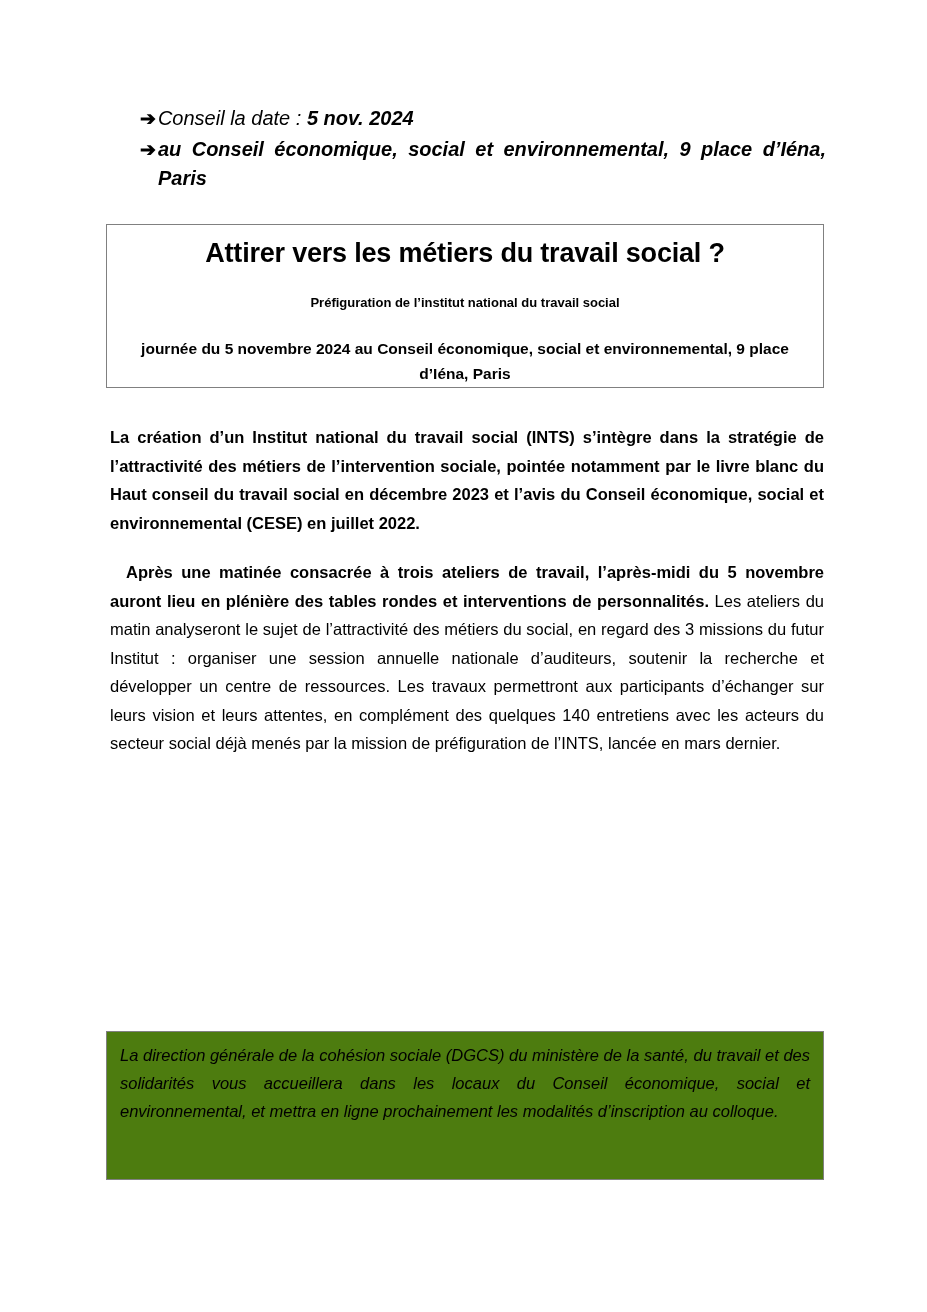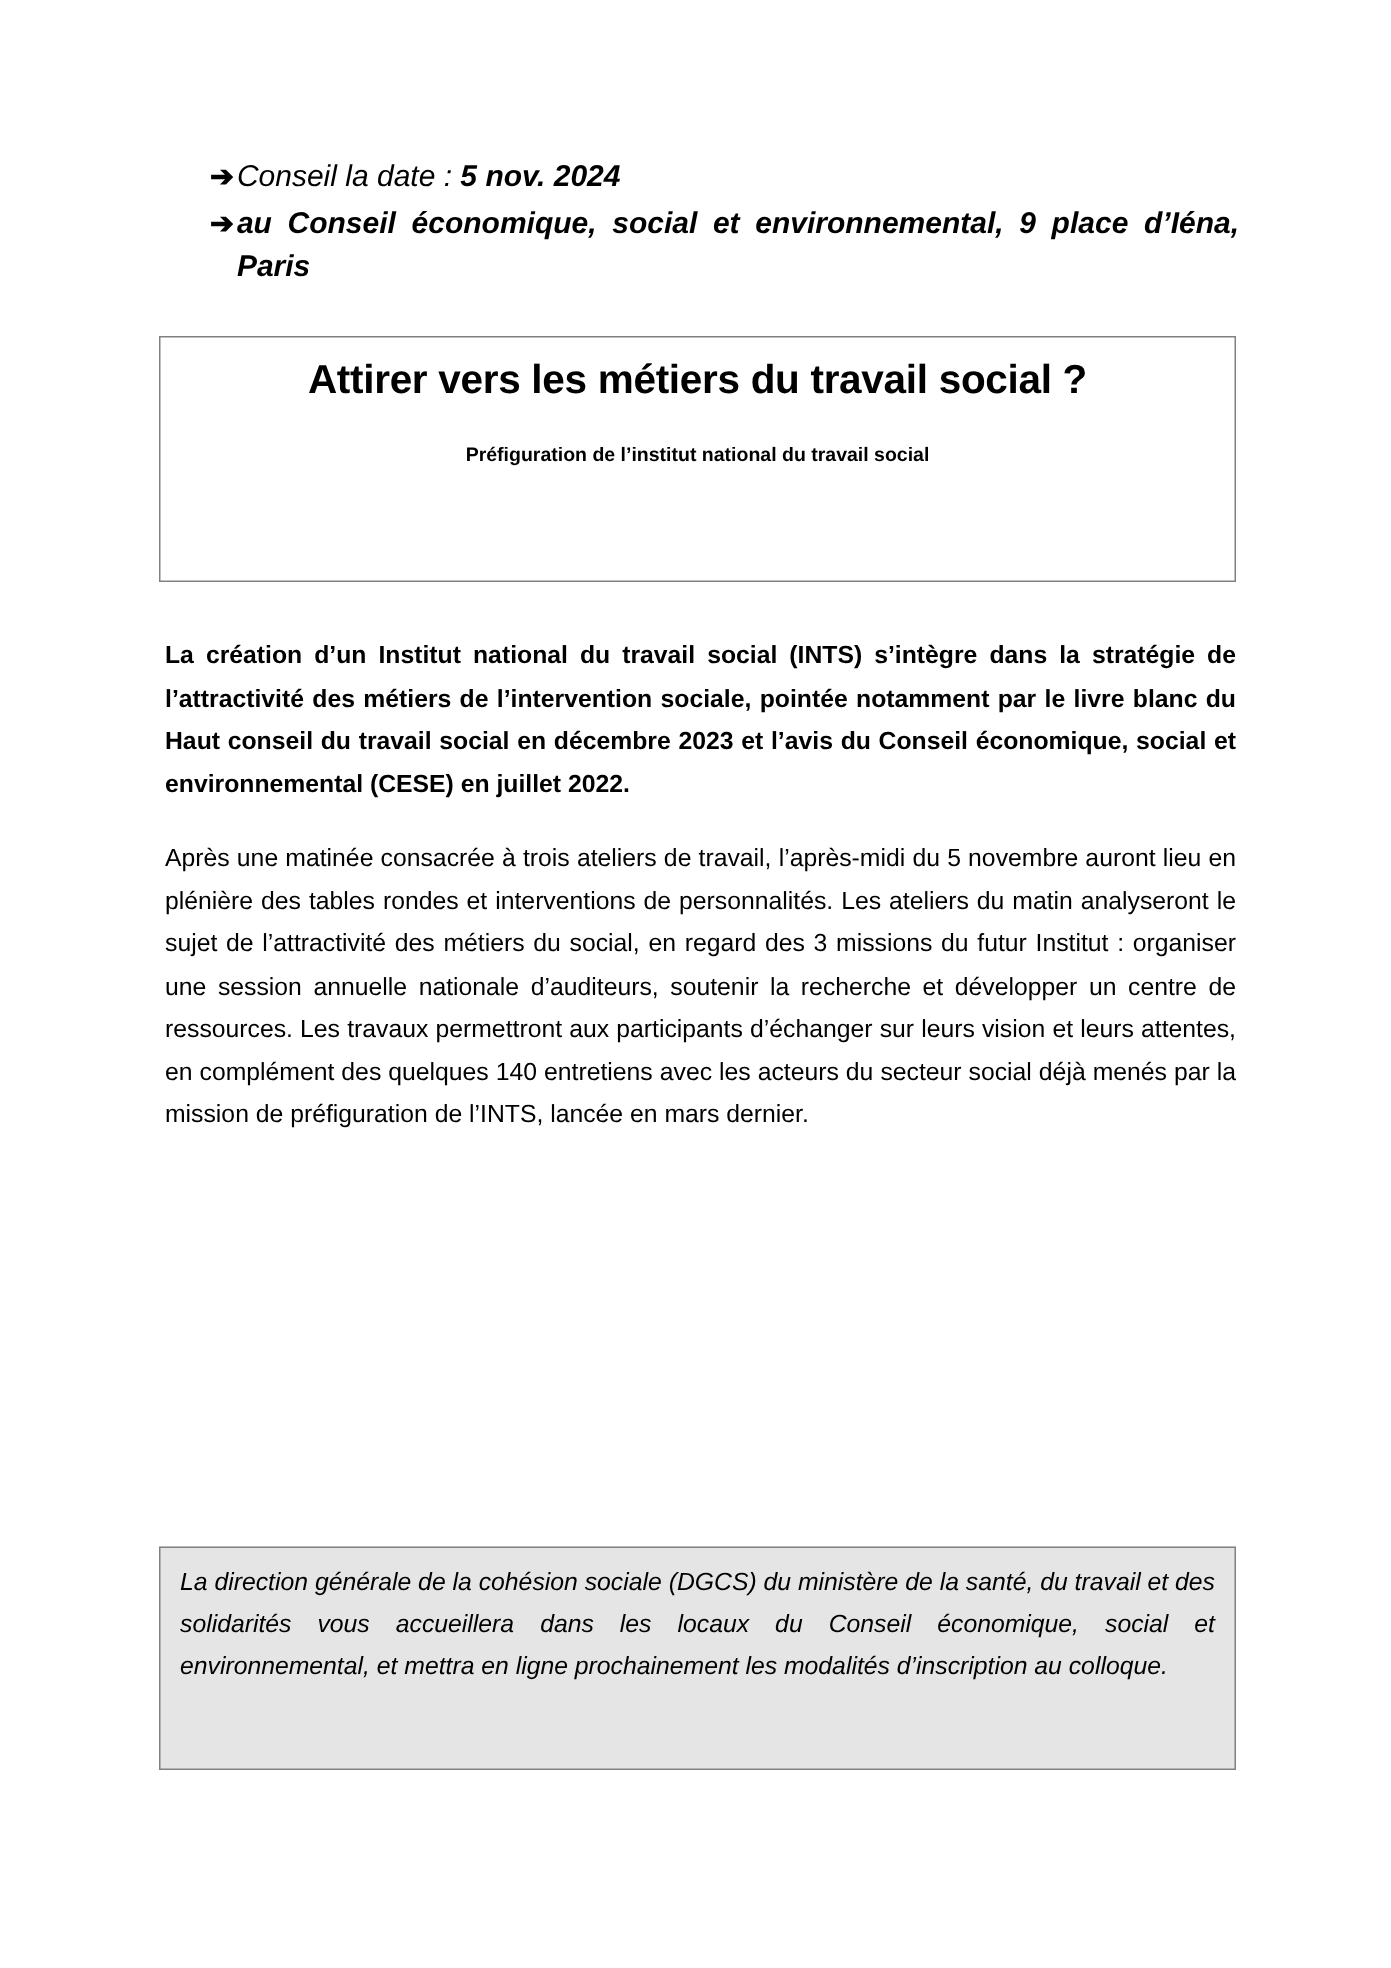--- a/index.html
+++ b/index.html
@@ -107,40 +107,40 @@
     width: 714px;
   }
   p.para {
     margin: 0 0 21px 0;
     font-size: 16.5px;
     line-height: 28.5px;
     text-align: justify;
     text-align-last: left;
   }
   p.para.bold { font-weight: bold; }
-  p.para b { font-weight: normal; }
+  p.para b { font-weight: bold; margin-left: 16px; }
   p.para i.bolditalic {
     font-weight: bold;
     font-style: italic;
   }
   .p1 { margin-bottom: 22px; }
   .p2 { margin-bottom: 22px; }
   .p3 { margin-bottom: 23px; }
   .p4 { margin-bottom: 0; }
 
   
   .footer-box {
     position: absolute;
     left: 106px;
     top: 1031px;
     width: 718px;
     height: 149px;
     box-sizing: border-box;
     border: 1px solid #808080;
-    background: #e5e5e5;
+    background: #4d7c0f;
     padding: 9px 13px 0 13px;
   }
   .footer-text {
     margin: 0;
     font-size: 16.5px;
     line-height: 28px;
     font-style: italic;
     text-align: justify;
     text-align-last: left;
   }
@@ -160,20 +160,21 @@
     <div class="bullet-line line2">
       <span class="arrow">➔</span>
       <span class="btext justify-all">au Conseil économique, social et environnemental, 9 place d’Iéna, Paris</span>
     </div>
 
   </div>
 
   <div class="title-box">
     <div class="title-main">Attirer vers les métiers du travail social ?</div>
     <div class="title-sub1">Préfiguration de l’institut national du travail social</div>
+    <div class="title-sub2">journée du 5 novembre 2024 au Conseil économique, social et environnemental, 9 place d’Iéna, Paris</div>
   </div>
 
   <div class="body-area">
 
     <p class="para bold p1">La création d’un Institut national du travail social (INTS) s’intègre dans la stratégie de l’attractivité des métiers de l’intervention sociale, pointée notamment par le livre blanc du Haut conseil du travail social en décembre 2023 et l’avis du Conseil économique, social et environnemental (CESE) en juillet 2022.</p>
 
 
     <p class="para p3"><b>Après une matinée consacrée à trois ateliers de travail, l’après-midi du 5 novembre auront lieu en plénière des tables rondes et interventions de personnalités.</b><span> Les ateliers du matin analyseront le sujet de l’attractivité des métiers du social, en regard des 3 missions du futur Institut : organiser une session annuelle nationale d’auditeurs, soutenir la recherche et développer un centre de ressources. Les travaux permettront aux participants d’échanger sur leurs vision et leurs attentes, en complément des quelques 140 entretiens avec les acteurs du secteur social déjà menés par la mission de préfiguration de l’INTS, lancée en mars dernier.</span></p>
 
 

